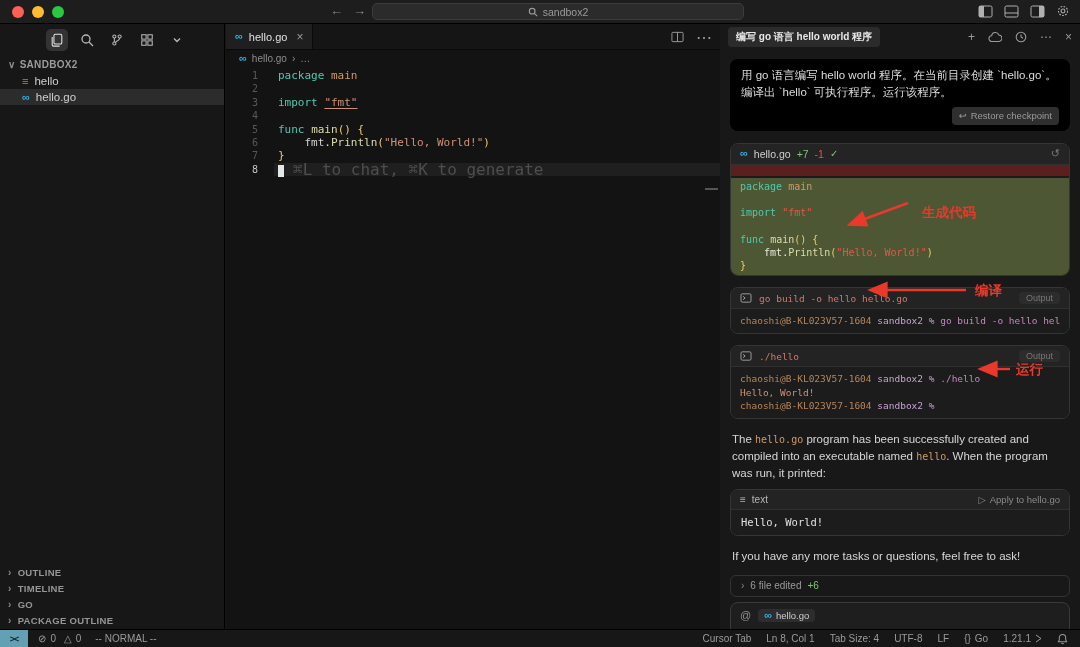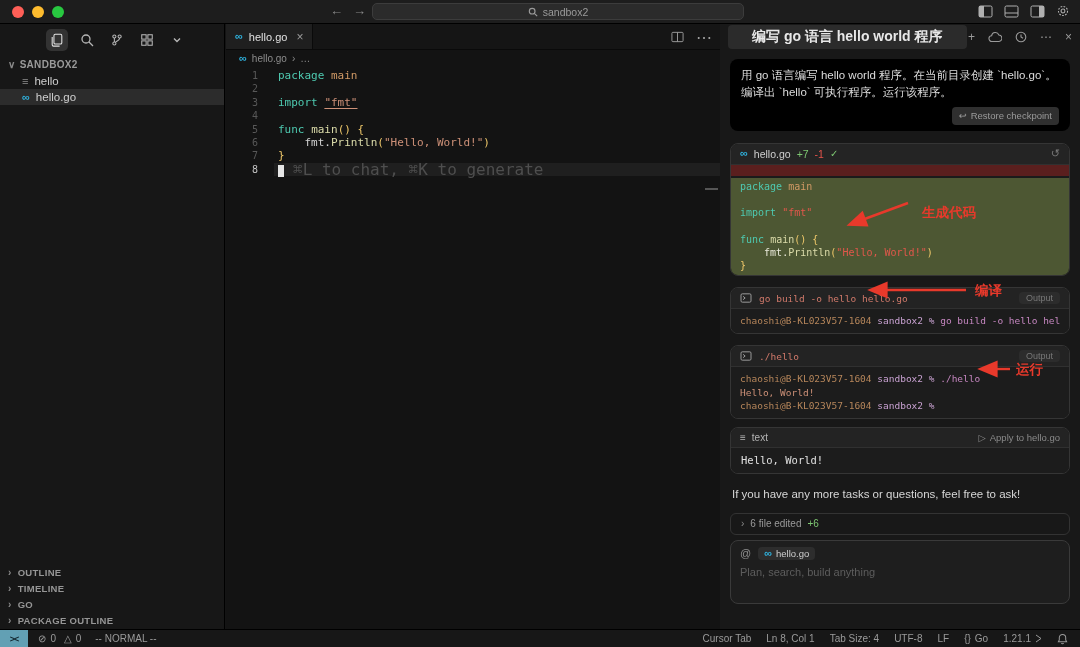--- a/index.html
+++ b/index.html
@@ -58,21 +58,21 @@
   .scrollmark { position:absolute; right:2px; top:122px; width:13px; height:2px; background:#555; }
 
   .tk-kw{color:#4ec9b0}.tk-orange{color:#d19a66}.tk-fn{color:#dcdcaa}
   .tk-str{color:#ce9178}.tk-strU{color:#ce9178;text-decoration:underline;text-underline-offset:2px}
   .tk-br{color:#efc86a}.tk-pl{color:#d4d4d4}
   .tk-host{color:#b5855a}.tk-dir{color:#c7a0d0}.tk-cmd{color:#c586c0}.tk-out{color:#ce9178}
 
   
   .chat { position:absolute; top:0; bottom:0; left:720px; width:360px; background:#181818; overflow:hidden; }
   .chat-header { height:26px; display:flex; align-items:center; padding:0 8px; }
-  .chat-title { background:#2b2b2b; border-radius:4px; padding:3px 24px; font-size:14px; font-weight:bold; color:#e8e8e8; }
+  .chat-title { background:#2b2b2b; border-radius:4px; padding:3px 8px; font-size:10px; font-weight:bold; color:#e8e8e8; }
   .chat-hicons { margin-left:auto; display:flex; gap:13px; color:#9a9a9a; align-items:center; font-size:12px; }
 
   .card { margin:0 10px; border-radius:8px; }
   .usermsg { margin-top:9px; background:#000000; padding:8px 11px 6px; font-size:11.5px; line-height:1.5; color:#dcdcdc; }
   .restore-row { display:flex; justify-content:flex-end; margin-top:5px; }
   .restore-btn { background:#2f2f2f; border-radius:4px; padding:2px 7px; font-size:9.5px; color:#9a9a9a;
     display:flex; gap:4px; align-items:center; }
 
   .diffcard { margin-top:12px; border:1px solid #353535; overflow:hidden; }
   .diff-head { height:21px; background:#242424; display:flex; align-items:center; gap:6px; padding:0 9px;
@@ -376,20 +376,23 @@
           <span class="term-cmd">./hello</span>
           <span class="out-badge">Output</span>
         </div>
         <div class="term-body" id="term-body-1">
             <div class="term-line"><span class="tk-host">chaoshi@B-KL023V57-1604</span><span class="tk-dir"> sandbox2 %</span><span class="tk-cmd"> ./hello</span></div>
             <div class="term-line"><span class="tk-out">Hello, World!</span></div>
             <div class="term-line"><span class="tk-host">chaoshi@B-KL023V57-1604</span><span class="tk-dir"> sandbox2 %</span></div>
           </div>
       </div>
 
+      <div class="chat-para">
+        <span>The </span><span class="inlinecode">hello.go</span><span> program has been successfully created and compiled into an executable named </span><span class="inlinecode">hello</span><span>. When the program was run, it printed:</span>
+      </div>
 
       <div class="card textcard">
         <div class="text-head">
           <span>≡</span>
           <span>text</span>
           <span class="apply-btn">
             <span>▷</span>
             <span>Apply to hello.go</span>
           </span>
         </div>

